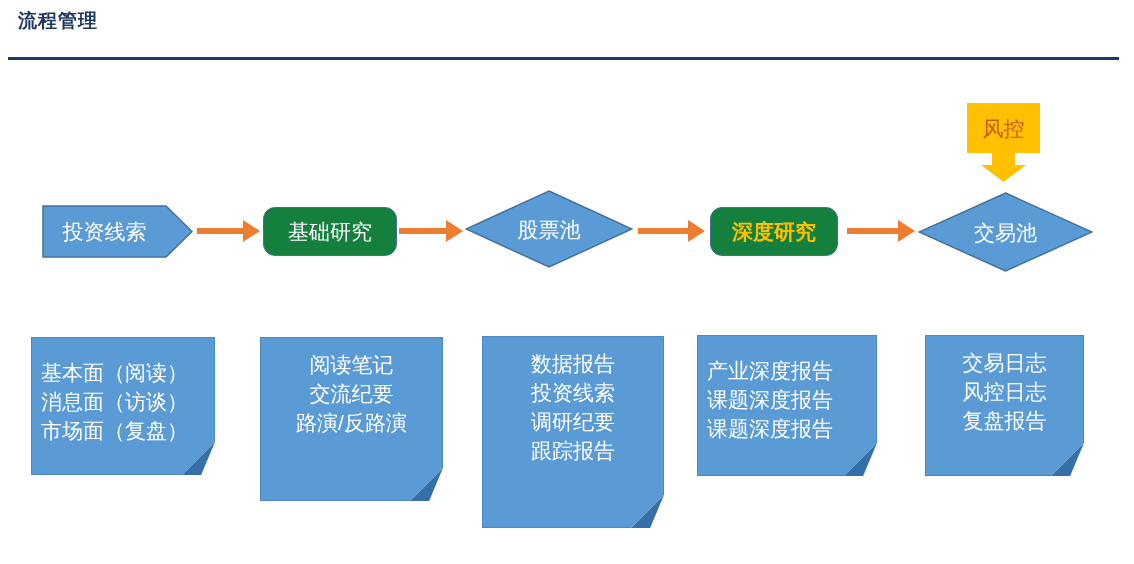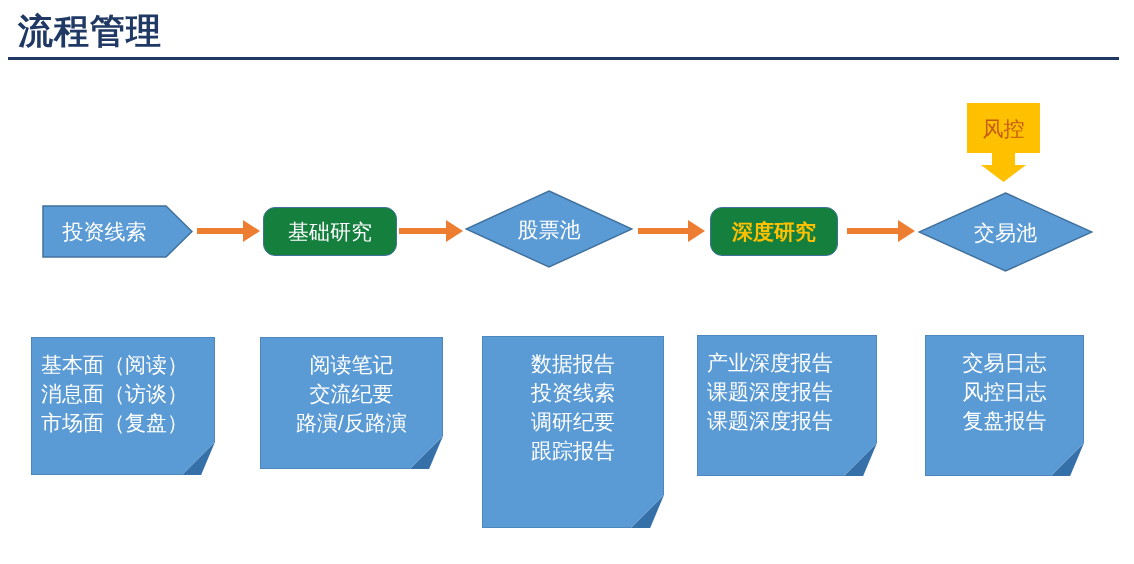--- a/index.html
+++ b/index.html
@@ -1,40 +1,40 @@
 <!DOCTYPE html>
 <html><head>
 <meta charset="utf-8">
 <style>
   html,body{margin:0;padding:0;background:#ffffff;}
   body{font-family:"Liberation Sans", sans-serif;}
   .canvas{position:relative;width:1134px;height:564px;background:#ffffff;overflow:hidden;}
 
-  .page-title{position:absolute;left:18px;top:8px;font-size:35px;font-weight:600;color:#1F3864;letter-spacing:1px;}
+  .page-title{position:absolute;left:18px;top:8px;font-size:19px;font-weight:600;color:#1F3864;letter-spacing:1px;}
   .title-rule{position:absolute;left:8px;top:57px;width:1111px;height:3px;background:#1F3864;}
 
   .shape{position:absolute;}
   .shape svg{position:absolute;left:0;top:0;display:block;}
   .shape-label{position:absolute;left:0;top:0;width:100%;height:100%;display:flex;align-items:center;justify-content:center;
     color:#ffffff;font-size:21px;line-height:1;white-space:nowrap;}
   .rounded-rect{background:#15803d;border:1.5px solid #41719C;border-radius:12px;box-sizing:border-box;}
   .highlight-label{color:#FFC000;font-weight:700;}
   .callout-label{color:#C55A11;font-weight:400;}
   .callout-label-box{height:50px;}
 
   .arrow{position:absolute;height:22px;}
 
   .note{position:absolute;background:#5B9BD5;border:1px solid #4E86C0;box-sizing:border-box;}
   .note::before{content:"";position:absolute;right:-1px;bottom:-1px;width:33px;height:33px;background:#ffffff;
     clip-path:polygon(100% 0, 100% 100%, 0 100%);}
   .note::after{content:"";position:absolute;right:-1px;bottom:-1px;width:33px;height:33px;background:#3670A9;
     clip-path:polygon(0 100%, 100% 0, 58% 100%);}
   .note-text{position:absolute;left:0;top:0;width:100%;box-sizing:border-box;padding-top:12px;
     color:#ffffff;font-size:21px;line-height:29px;}
-  .note-text.left{text-align:left;padding-left:9px;padding-right:19px;}
+  .note-text.left{text-align:left;padding-left:9px;padding-right:19px;margin-top:8px;}
   .note-text.center{text-align:center;}
   .note-line{white-space:nowrap;}
 </style>
 </head>
 <body>
 
 <div class="canvas">
 
   <div class="page-title">流程管理</div>
   <div class="title-rule"></div>
@@ -104,21 +104,21 @@
   </div>
 
   <div class="note" style="left:31px;top:337px;width:184px;height:138px;">
     <div class="note-text left">
       <div class="note-line">基本面（阅读）</div>
       <div class="note-line">消息面（访谈）</div>
       <div class="note-line">市场面（复盘）</div>
     </div>
   </div>
 
-  <div class="note" style="left:260px;top:337px;width:183px;height:132px;">
+  <div class="note" style="left:260px;top:337px;width:183px;height:164px;">
     <div class="note-text center">
       <div class="note-line">阅读笔记</div>
       <div class="note-line">交流纪要</div>
       <div class="note-line">路演/反路演</div>
     </div>
   </div>
 
   <div class="note" style="left:482px;top:336px;width:182px;height:192px;">
     <div class="note-text center">
       <div class="note-line">数据报告</div>

